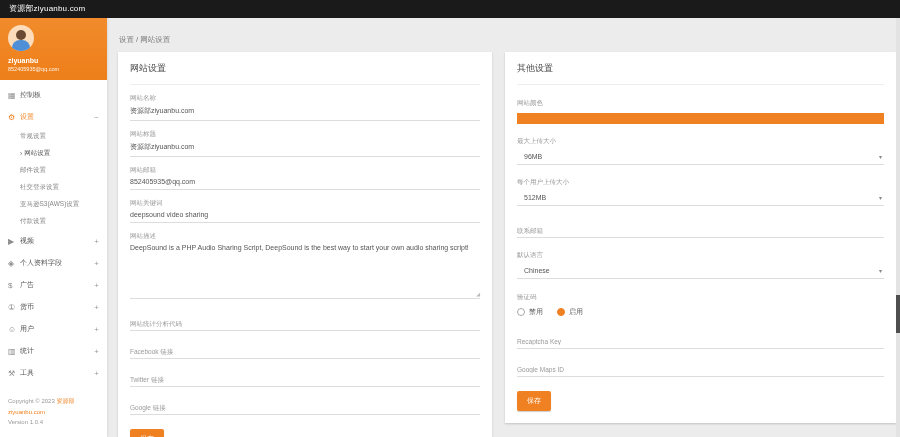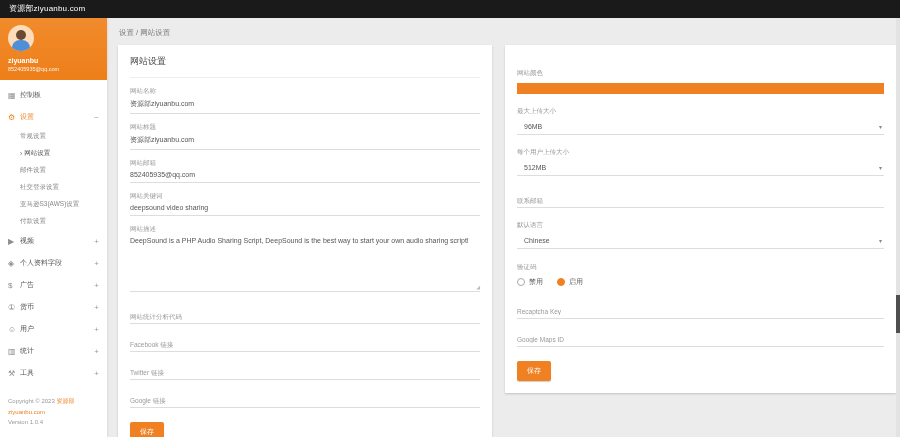--- a/index.html
+++ b/index.html
@@ -23,21 +23,21 @@
   .mitem .exp{color:#999;font-size:8px;}
   .mitem.active,.mitem.active .ic{color:#ef8122;}
   .submenu{font-size:6.5px;color:#888;}
   .smitem{padding:4px 8px 4px 20px;cursor:pointer;display:flex;align-items:center;}
   .smitem .arr{color:#666;margin-right:2px;display:none;}
   .smitem.on{color:#555;}
   .smitem.on .arr{display:inline;}
   .sfooter{padding:8px 8px 10px;font-size:6px;color:#999;line-height:1.7;}
   .sfooter .site{color:#ef8122;}
   
-  .main{flex:1;padding:1px 4px 0 11px;overflow:hidden;}
+  .main{flex:1;padding:8px 4px 0 11px;overflow:hidden;}
   .crumb{font-size:7.5px;color:#777;margin:9px 1px 7px;}
   .cards{display:flex;gap:13px;align-items:flex-start;}
   .card{background:#fff;box-shadow:0 1px 2px rgba(0,0,0,.18);padding:10px 12px 12px;box-sizing:border-box;}
   .card.left{flex:0 0 374px;}
   .card.right{flex:1;}
   .ctitle{font-size:9px;color:#4a4a4a;padding-bottom:9px;border-bottom:1px solid #eee;}
   .field{margin-top:9px;border-bottom:1px solid #ddd;padding-bottom:4px;}
   .flabel{font-size:6.5px;color:#9a9a9a;margin-bottom:3px;}
   .fvalue{font-size:7px;color:#555;}
   .descarea{position:relative;min-height:62px;}
@@ -232,20 +232,21 @@
 
             <input class="uinput gap14" placeholder="Twitter 链接" style="">
 
             <input class="uinput gap14" placeholder="Google 链接" style="">
           </div>
 
         <button class="savebtn">保存</button>
       </div>
 
       <div class="card right">
+        <div class="ctitle">其他设置</div>
 
         <div class="gap14">
           <div class="flabel">网站颜色</div>
           <div class="colorbar"></div>
         </div>
 
         <div>
 
             <div class="selrow">
               <div class="flabel">最大上传大小</div>

